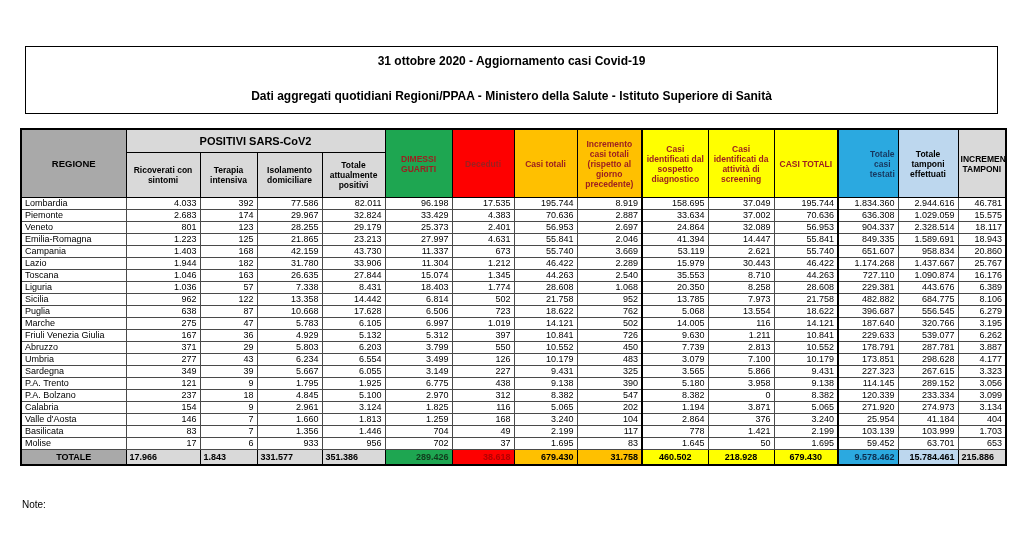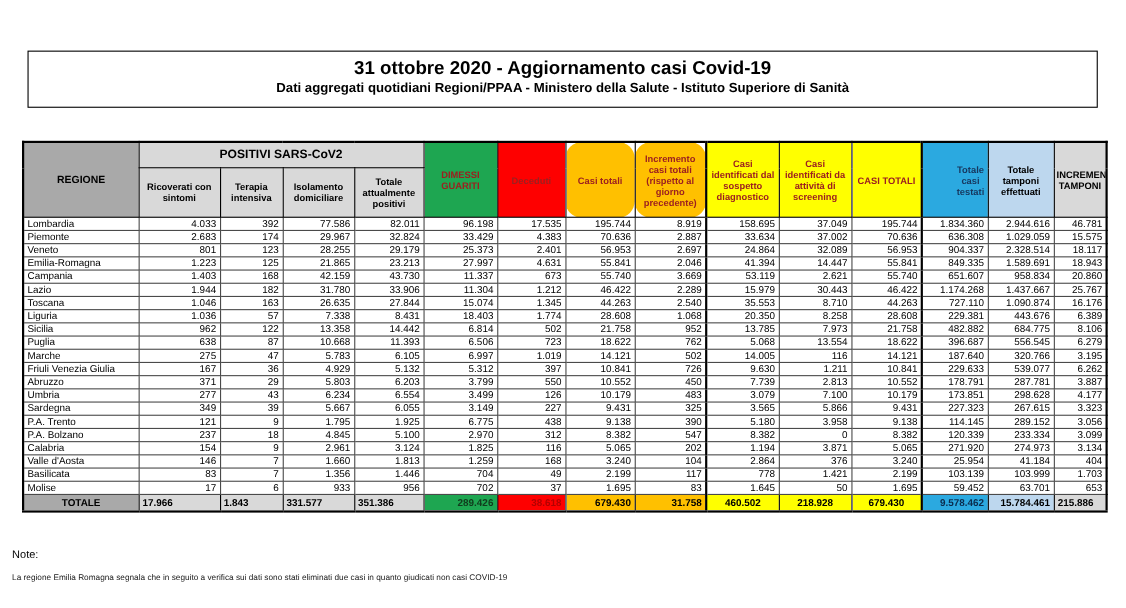--- a/index.html
+++ b/index.html
@@ -9,39 +9,39 @@
   }
   html,body{margin:0;padding:0;}
   body{
     width:1024px;height:553px;background:#ffffff;position:relative;
     font-family:"Liberation Sans", sans-serif;color:#000;
   }
   .title-box{
     position:absolute;left:25px;top:46px;width:971px;
     border:1px solid #000;text-align:center;padding:7px 0 9px 0;background:#fff;
   }
-  .title-line{font-size:17px;font-weight:bold;line-height:15px;}
-  .subtitle-line{font-size:12px;font-weight:bold;line-height:15px;margin-top:4px;}
+  .title-line{font-size:12px;font-weight:bold;line-height:15px;}
+  .subtitle-line{font-size:12px;font-weight:bold;line-height:15px;margin-top:20px;}
 
   table.covid{
     position:absolute;left:20px;top:128px;width:985px;
     border-collapse:collapse;table-layout:fixed;
     border:2px solid #000;
   }
   th,td{border:1px solid var(--border);overflow:hidden;}
   thead th{
     border-color:#000;font-weight:bold;text-align:center;vertical-align:middle;
     white-space:normal;padding:1px 2px;font-size:8.5px;line-height:10px;
   }
   .h-band{background:var(--gray-light);font-size:11px;height:20px;}
   .h-regione{background:var(--gray-dark);font-size:9.5px;margin-top:21px;}
   .h-sub{background:var(--gray-light);height:42px;}
   .h-green{background:var(--green);color:var(--maroon);}
   .h-red{background:var(--red);color:var(--maroon);}
-  .h-amber{background:var(--amber);color:var(--maroon);border-radius:15px;}
+  .h-amber{background:var(--amber);color:var(--maroon);}
   .h-yellow{background:var(--yellow);color:var(--maroon);}
   .h-blue{background:var(--blue);color:var(--navy);padding-left:30px;}
   .h-lblue{background:var(--lblue);color:#000;}
   .h-gray{background:var(--gray-light);color:#000;}
 
   tbody td{
     background:#fff;font-size:9px;height:11px;line-height:11px;
     padding:0 3px;white-space:nowrap;
   }
   td.c-num{text-align:right;}
@@ -54,21 +54,21 @@
   }
   td.t-label{background:var(--gray-dark);text-align:center;}
   td.t-gray{background:var(--gray-light);text-align:left;}
   td.t-green{background:var(--green);text-align:right;color:#113b1d;margin-left:12px;}
   td.t-red{background:var(--red);text-align:right;color:#B30000;}
   td.t-amber{background:var(--amber);text-align:right;}
   td.t-yellow{background:var(--yellow);text-align:center;margin-left:37px;}
   td.t-blue{background:var(--blue);text-align:right;color:#0b2c4d;}
   td.t-lblue{background:var(--lblue);text-align:right;}
 
-  .notes{position:absolute;left:11px;top:499px;}
+  .notes{position:absolute;left:22px;top:499px;}
   .notes-label{font-size:10px;line-height:12px;}
   .notes-text{font-size:7.5px;line-height:9px;margin-top:9px;color:#1a1a1a;}
 </style>
 </head>
 <body>
 
 <div class="title-box">
   <div class="title-line">31 ottobre 2020 - Aggiornamento casi Covid-19</div>
   <div class="subtitle-line">Dati aggregati quotidiani Regioni/PPAA - Ministero della Salute - Istituto Superiore di Sanità</div>
 </div>
@@ -265,21 +265,21 @@
         <td class="c-num">21.758</td>
         <td class="c-num thick-left">482.882</td>
         <td class="c-num">684.775</td>
         <td class="c-num">8.106</td>
       </tr>
       <tr>
         <td class="c-region">Puglia</td>
         <td class="c-num">638</td>
         <td class="c-num">87</td>
         <td class="c-num">10.668</td>
-        <td class="c-num">11.393</td>
+        <td class="c-num">17.628</td>
         <td class="c-num">6.506</td>
         <td class="c-num">723</td>
         <td class="c-num">18.622</td>
         <td class="c-num">762</td>
         <td class="c-num thick-left">5.068</td>
         <td class="c-num">13.554</td>
         <td class="c-num">18.622</td>
         <td class="c-num thick-left">396.687</td>
         <td class="c-num">556.545</td>
         <td class="c-num">6.279</td>
@@ -486,14 +486,13 @@
         <td class="t-yellow">679.430</td>
         <td class="t-blue thick-left">9.578.462</td>
         <td class="t-lblue">15.784.461</td>
         <td class="t-gray">215.886</td>
       </tr>
     </tbody>
 </table>
 
 <div class="notes">
   <div class="notes-label">Note:</div>
-  <div class="notes-text">La regione Emilia Romagna segnala che in seguito a verifica sui dati sono stati eliminati due casi in quanto giudicati non casi COVID-19</div>
 </div>
 
 </body></html>

